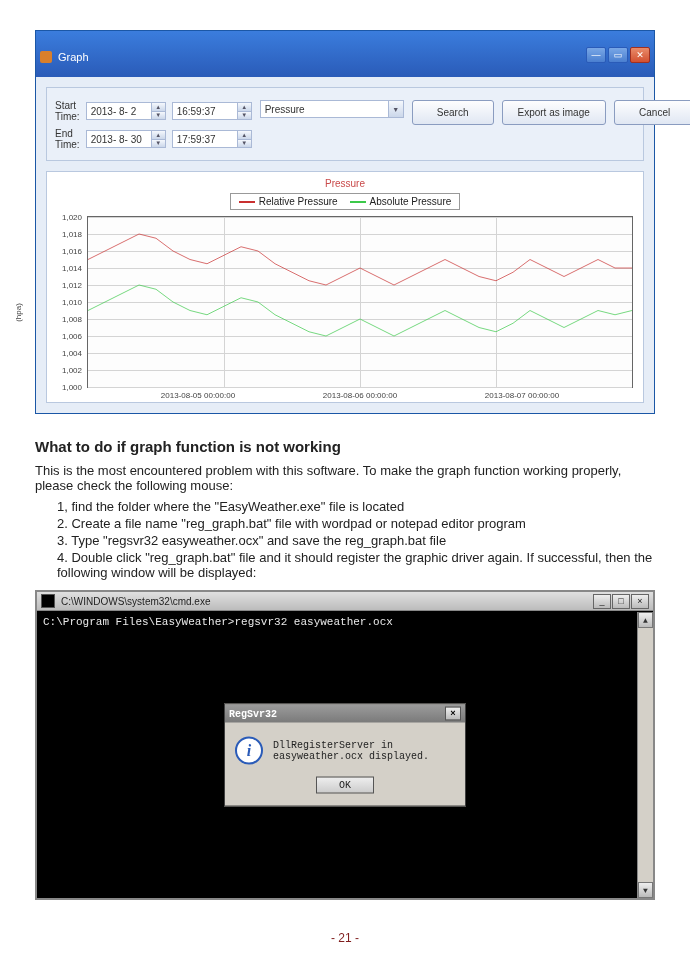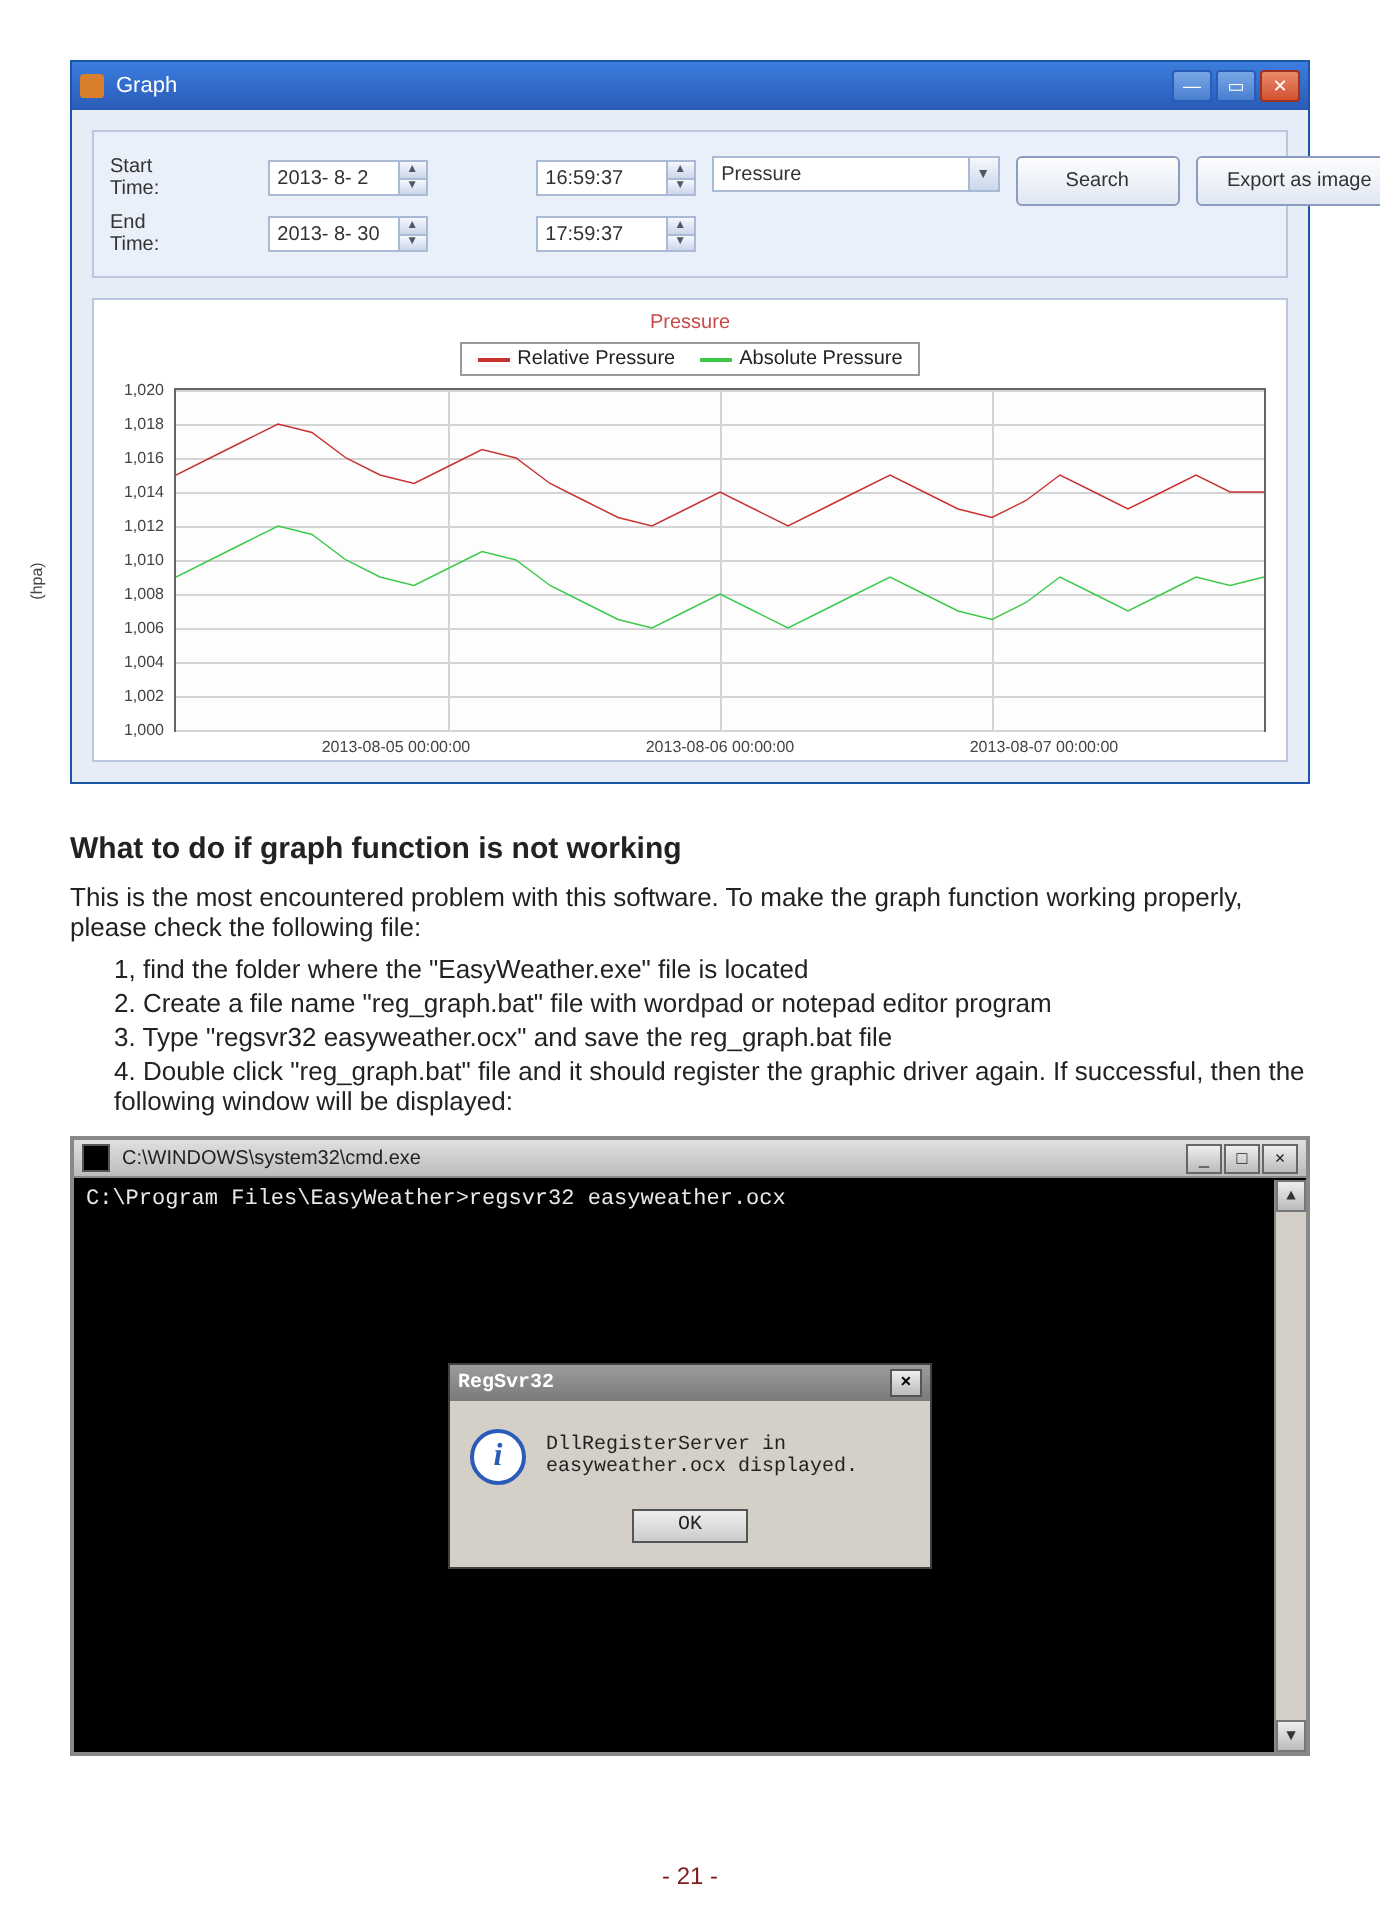--- a/index.html
+++ b/index.html
@@ -22,22 +22,22 @@
   .graph-window {
     border: 1px solid #1b57a6;
     background: #e6edf7;
     width: 100%;
     box-sizing: border-box;
   }
   .titlebar {
     background: linear-gradient(#3b7ddd, #2a5bb8);
     color: #fff;
     display: flex;
-    align-items: center;
-    padding: 3px 4px;
+    align-items: flex-end;
+    padding: 14px 4px;
     font-size: 11px;
     height: 18px;
   }
   .titlebar .app-icon {
     width: 12px; height: 12px;
     background: #d97f2b;
     margin-right: 6px;
     border-radius: 2px;
   }
   .titlebar .spacer { flex: 1; }
@@ -78,21 +78,20 @@
   .mini-input {
     background: #fff;
     border: 1px solid #aab9d6;
     padding: 1px 18px 1px 4px;
     font-size: 10px;
     position: relative;
     height: 14px;
     display: flex;
     align-items: center;
     min-width: 56px;
-    margin-left: 48px;
   }
   .mini-input .spin {
     position: absolute;
     right: 0; top: 0; bottom: 0;
     width: 14px;
     display: flex;
     flex-direction: column;
   }
   .mini-input .spin div {
     flex: 1;
@@ -466,21 +465,21 @@
             <span>2013-08-06 00:00:00</span>
             <span>2013-08-07 00:00:00</span>
           </div>
       </div>
     </div>
   </div>
 
 
   <h3>What to do if graph function is not working</h3>
 
-  <div>This is the most encountered problem with this software. To make the graph function working properly, please check the following file:</div>
+  <div>This is the most encountered problem with this software. To make the graph function working properly, please check the following mouse:</div>
 
   <div class="steps" id="steps-list">
       <div>1, find the folder where the "EasyWeather.exe" file is located</div>
       <div>2. Create a file name "reg_graph.bat" file with wordpad or notepad editor program</div>
       <div>3. Type "regsvr32 easyweather.ocx" and save the reg_graph.bat file</div>
       <div style="padding-left: 0px;">4. Double click "reg_graph.bat" file and it should register the graphic driver again. If successful, then the following window will be displayed:</div>
     </div>
 
   <div class="cmd-window">
     <div class="cmd-titlebar">

